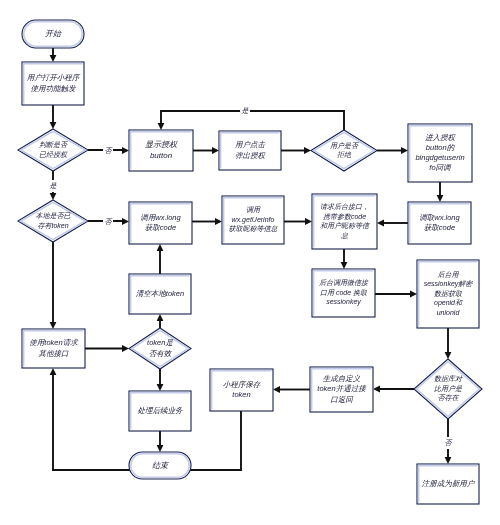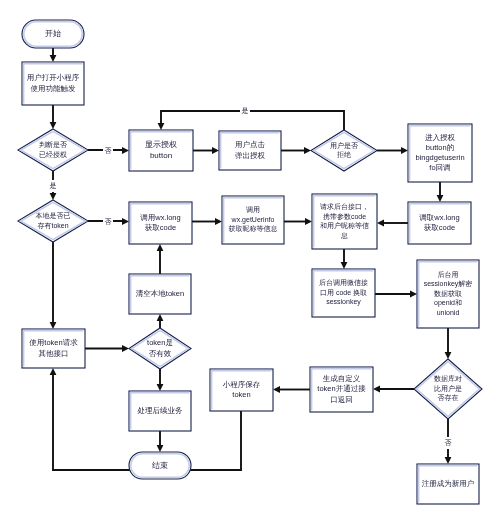--- a/index.html
+++ b/index.html
@@ -11,20 +11,21 @@
     width: 500px;
     height: 525px;
     font-family: "Liberation Sans", "DejaVu Sans", sans-serif;
     overflow: hidden;
   }
   #flow-root {
     position: relative;
     width: 500px;
     height: 525px;
     background: #ffffff;
+    font-style: italic;
   }
   svg#flow-canvas {
     position: absolute;
     top: 0; left: 0;
     width: 500px;
     height: 525px;
     display: block;
   }
   .node-shape {
     fill: #ffffff;

